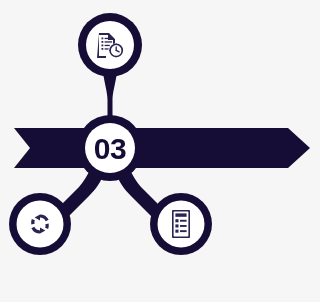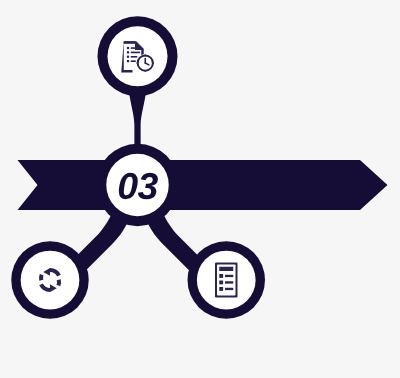--- a/index.html
+++ b/index.html
@@ -10,21 +10,20 @@
     width: 320px;
     height: 302px;
     background: #f6f6f6;
     font-family: "Liberation Sans", sans-serif;
     overflow: hidden;
   }
   #infographic {
     position: relative;
     width: 320px;
     height: 220px;
-    font-style: italic;
   }
   #infographic svg {
     display: block;
   }
   .step-number {
     font-family: "Liberation Sans", sans-serif;
     font-weight: bold;
     font-size: 30px;
     letter-spacing: -0.5px;
   }

